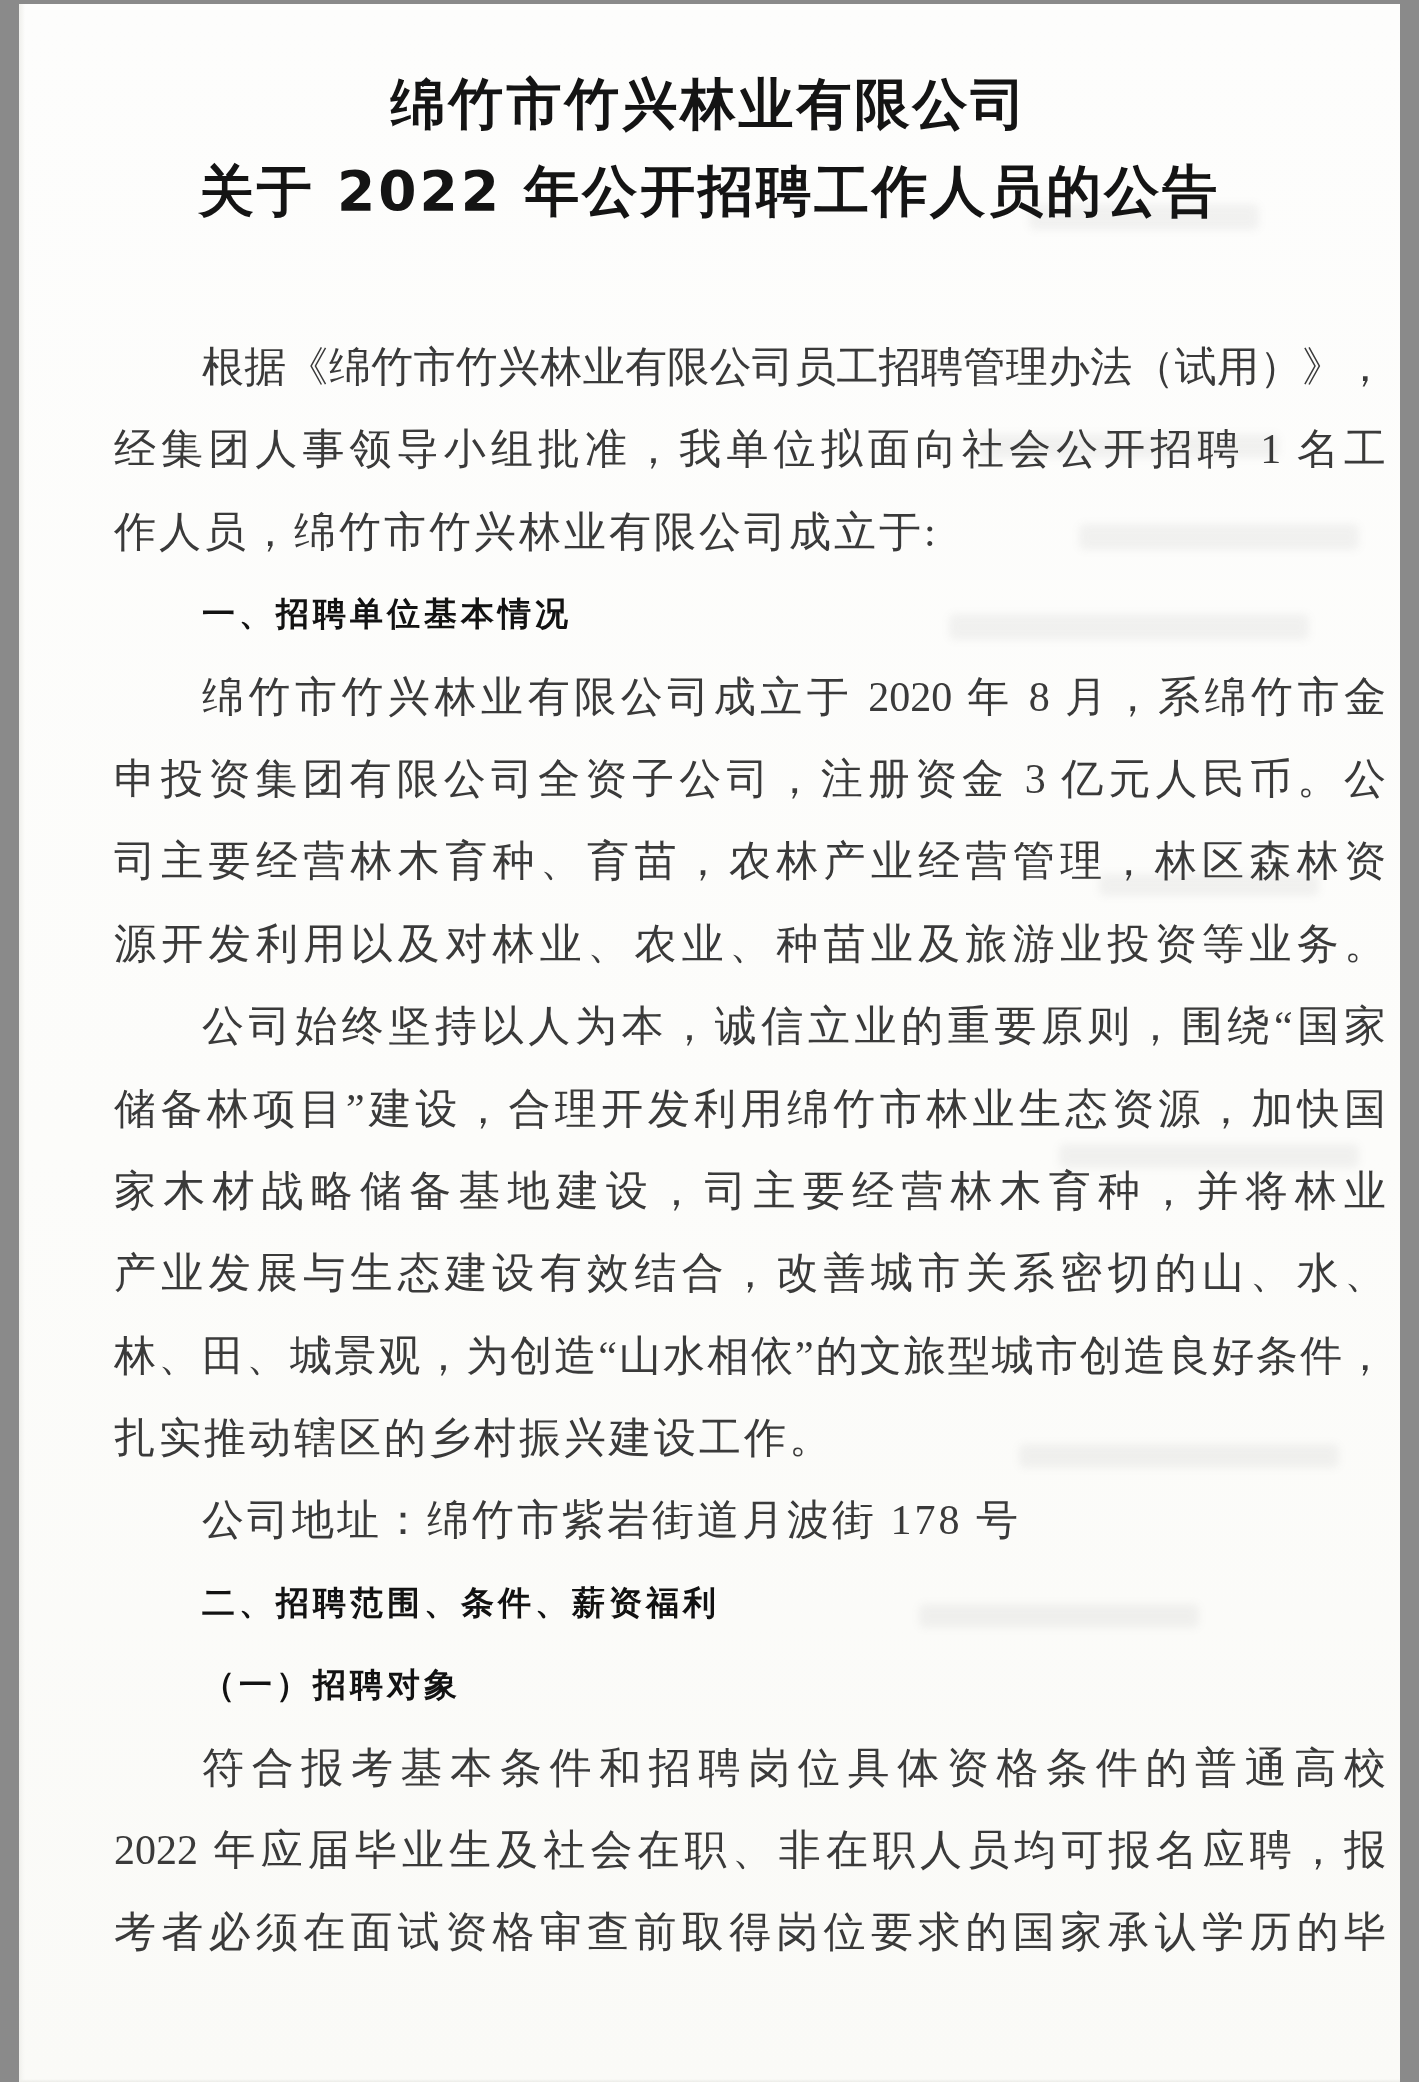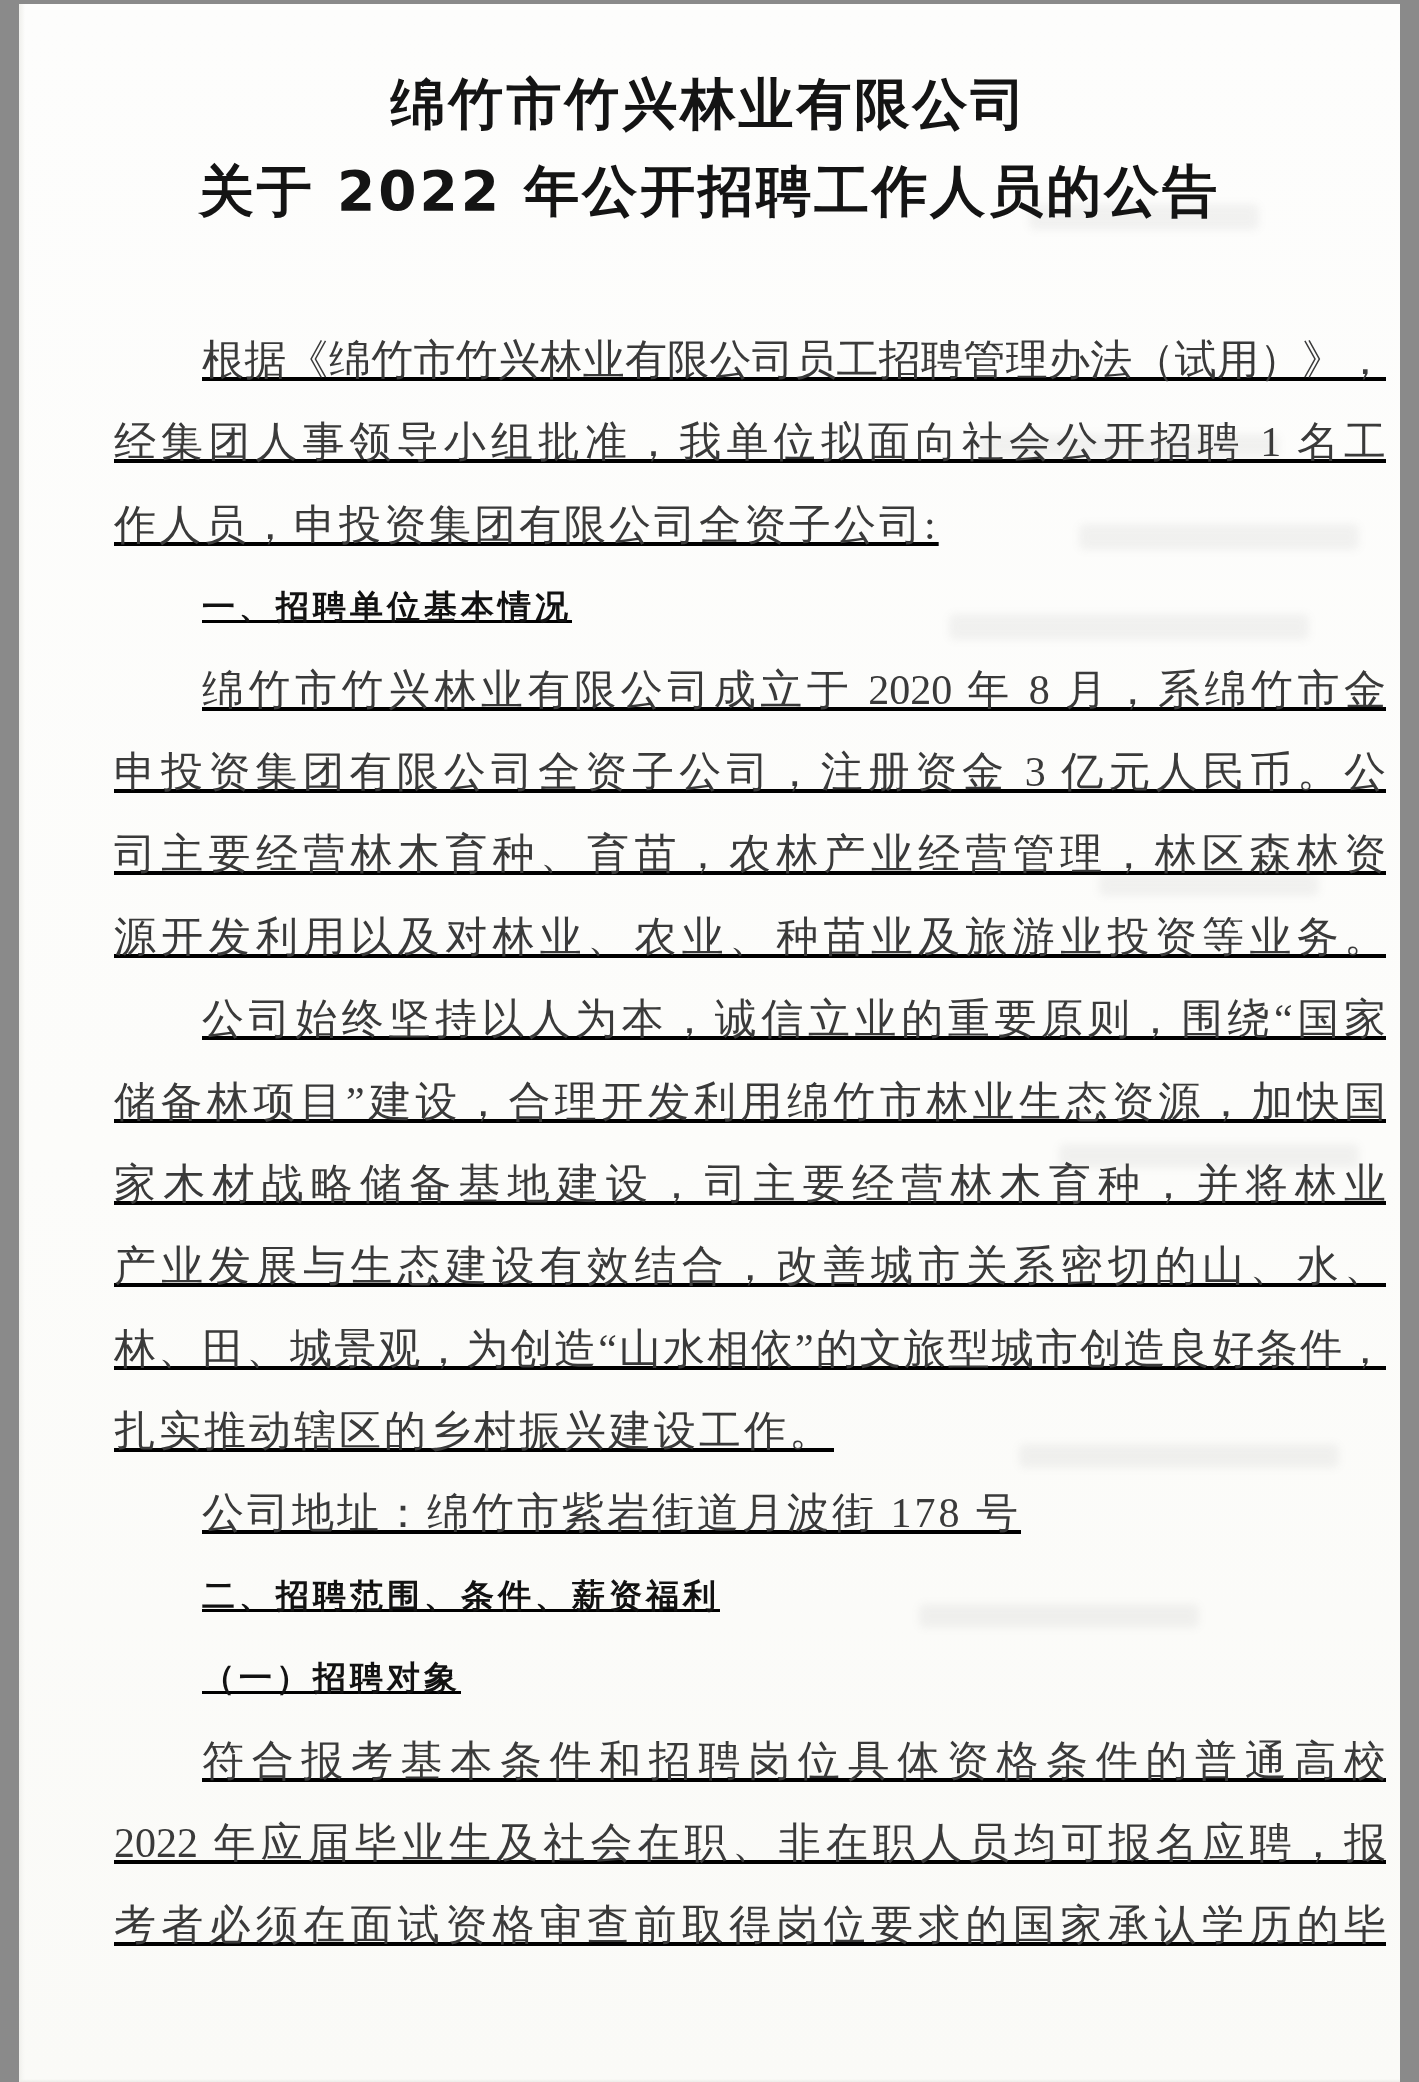--- a/index.html
+++ b/index.html
@@ -25,21 +25,21 @@
   .title-block{position:absolute;left:0;top:57px;width:100%;text-align:center;}
   .title-line{
     font-family:"DejaVu Sans","Liberation Sans",sans-serif;
     font-weight:bold;
     font-size:55px;line-height:87px;
     letter-spacing:3px;
     color:#141414;
     white-space:nowrap;
   }
 
-  .body-block{position:absolute;left:95px;top:315px;width:1272px;text-decoration:underline;}
+  .body-block{position:absolute;left:95px;top:322px;width:1272px;}
   .line{
     font-size:42px;
     height:82.4px;line-height:82.4px;
     color:#3a3a3a;
     text-align:justify;
     text-align-last:left;
     letter-spacing:3px;
     overflow:visible;
     white-space:nowrap;
   }
@@ -70,21 +70,21 @@
   <div class="bleed" style="left:900px;top:1600px;width:280px;height:24px;"></div>
 
   <div class="title-block">
       <div class="title-line">绵竹市竹兴林业有限公司</div>
       <div class="title-line">关于 2022 年公开招聘工作人员的公告</div>
     </div>
 
   <div class="body-block">
       <div class="line body indent flush">根据《绵竹市竹兴林业有限公司员工招聘管理办法（试用）》，</div>
       <div class="line body flush">经集团人事领导小组批准，我单位拟面向社会公开招聘 1 名工</div>
-      <div class="line body">作人员，申投资集团有限公司全资子公司:</div>
+      <div class="line body">作人员，绵竹市竹兴林业有限公司成立于:</div>
       <div class="line heading indent">一、招聘单位基本情况</div>
       <div class="line body indent flush">绵竹市竹兴林业有限公司成立于 2020 年 8 月，系绵竹市金</div>
       <div class="line body flush">申投资集团有限公司全资子公司，注册资金 3 亿元人民币。公</div>
       <div class="line body flush">司主要经营林木育种、育苗，农林产业经营管理，林区森林资</div>
       <div class="line body flush">源开发利用以及对林业、农业、种苗业及旅游业投资等业务。</div>
       <div class="line body indent flush">公司始终坚持以人为本，诚信立业的重要原则，围绕“国家</div>
       <div class="line body flush">储备林项目”建设，合理开发利用绵竹市林业生态资源，加快国</div>
       <div class="line body flush">家木材战略储备基地建设，司主要经营林木育种，并将林业</div>
       <div class="line body flush">产业发展与生态建设有效结合，改善城市关系密切的山、水、</div>
       <div class="line body flush">林、田、城景观，为创造“山水相依”的文旅型城市创造良好条件，</div>

